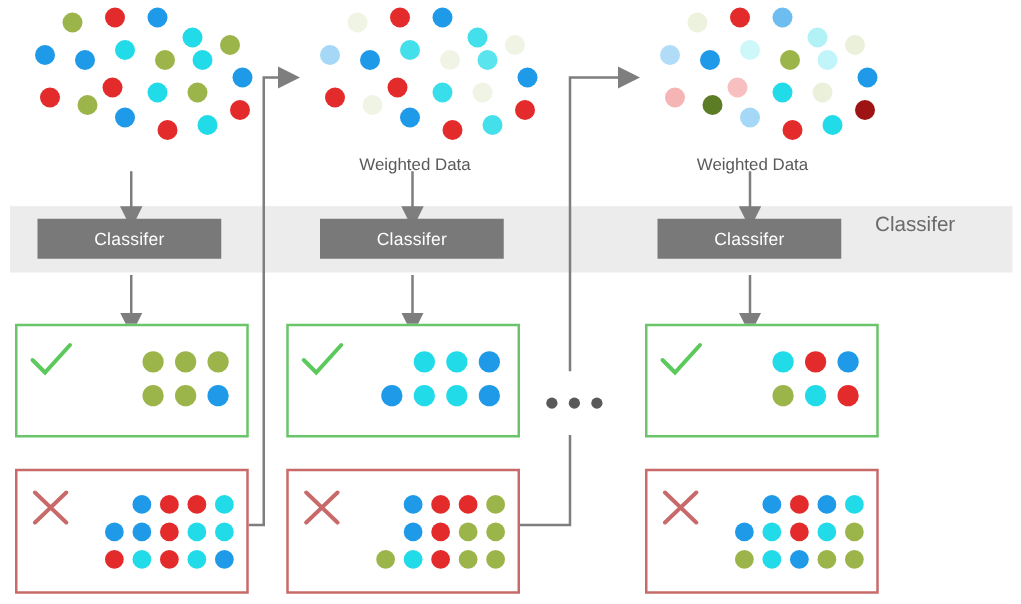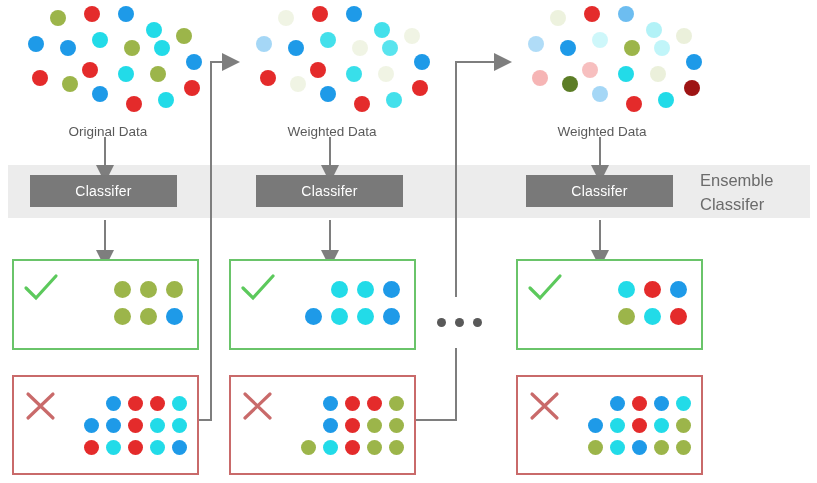--- a/index.html
+++ b/index.html
@@ -53,21 +53,20 @@
   .ellipsis i{display:block;width:9px;height:9px;border-radius:50%;
     background:#595959;}
 </style>
 </head>
 <body>
 
 <div id="stage">
 
   <div class="ensemble-band"></div>
   <div class="ensemble-label">
-    <div>Ensemble</div>
     <div>Classifer</div>
   </div>
 
   <svg class="svg-layer" viewBox="0 0 817 483">
     <defs>
       <marker id="ah" markerWidth="9" markerHeight="9" refX="1" refY="4.5" orient="auto">
         <path d="M0,0 L9,4.5 L0,9 z" fill="#7e7e7e"></path>
       </marker>
     </defs>
 
@@ -111,21 +110,20 @@
       <div class="dot" style="left: 74px; top: 58px; width: 16px; height: 16px; background: rgb(228, 43, 43); opacity: 1;"></div>
       <div class="dot" style="left: 24px; top: 66px; width: 16px; height: 16px; background: rgb(228, 43, 43); opacity: 1;"></div>
       <div class="dot" style="left: 110px; top: 62px; width: 16px; height: 16px; background: rgb(34, 219, 232); opacity: 1;"></div>
       <div class="dot" style="left: 142px; top: 62px; width: 16px; height: 16px; background: rgb(156, 181, 74); opacity: 1;"></div>
       <div class="dot" style="left: 54px; top: 72px; width: 16px; height: 16px; background: rgb(156, 181, 74); opacity: 1;"></div>
       <div class="dot" style="left: 176px; top: 76px; width: 16px; height: 16px; background: rgb(228, 43, 43); opacity: 1;"></div>
       <div class="dot" style="left: 84px; top: 82px; width: 16px; height: 16px; background: rgb(30, 154, 232); opacity: 1;"></div>
       <div class="dot" style="left: 118px; top: 92px; width: 16px; height: 16px; background: rgb(228, 43, 43); opacity: 1;"></div>
       <div class="dot" style="left: 150px; top: 88px; width: 16px; height: 16px; background: rgb(34, 219, 232); opacity: 1;"></div>
     </div>
-  <div class="data-label" style="left:28px;top:124px;width:160px;">Original Data</div>
   <div class="clf-box" style="left:30px;top:175px;width:147px;">
     <span>Classifer</span>
   </div>
   <div class="result-box ok" style="left:12px;top:259px;width:183px;height:87px;">
       <svg width="38" height="34" viewBox="0 0 38 34" class="mark" style="left: 8px; top: 10px;">
         <path d="M4,17 L14,27 L34,5" stroke="#5cc95c" fill="none" stroke-width="3.2" stroke-linecap="round"></path>
       </svg>
       <div class="dot" style="left: 100px; top: 20px; width: 17px; height: 17px; background: rgb(156, 181, 74);"></div>
       <div class="dot" style="left: 126px; top: 20px; width: 17px; height: 17px; background: rgb(156, 181, 74);"></div>
       <div class="dot" style="left: 152px; top: 20px; width: 17px; height: 17px; background: rgb(156, 181, 74);"></div>

